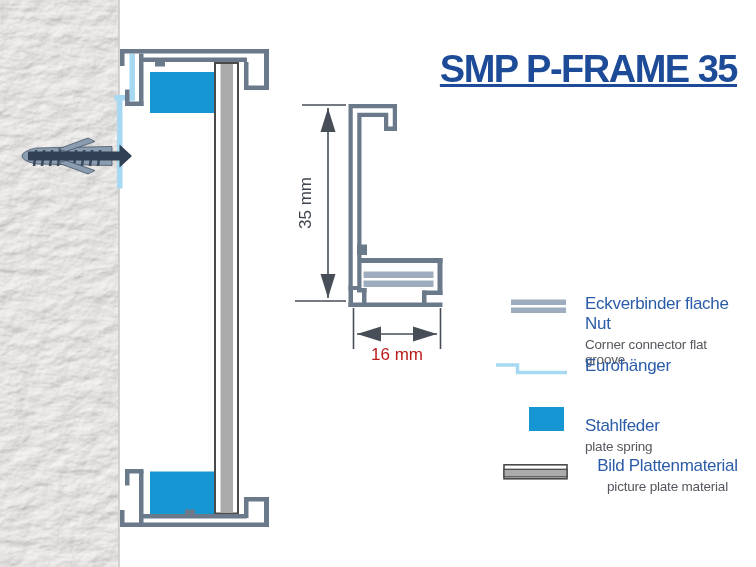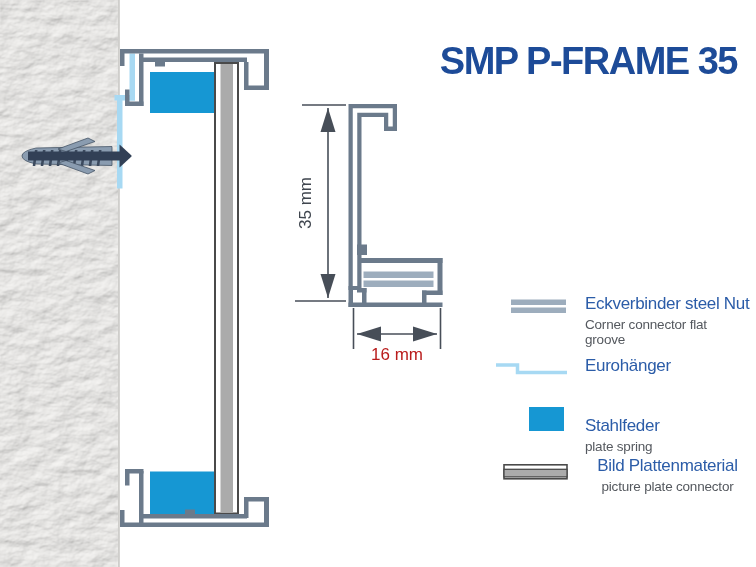--- a/index.html
+++ b/index.html
@@ -1,21 +1,21 @@
 <!DOCTYPE html>
 <html><head>
 <meta charset="utf-8">
 <style>
   html,body{margin:0;padding:0;background:#ffffff;}
   #stage{position:relative;width:756px;height:567px;overflow:hidden;background:#ffffff;
          font-family:"Liberation Sans", sans-serif;}
   #diagram{position:absolute;left:0;top:0;}
   .txt{position:absolute;line-height:1.05;}
-  #page-title{left:400px;top:42px;width:337px;text-align:right;
-              font-size:38px;font-weight:bold;color:#1d4b98;letter-spacing:-1.5px;}
+  #page-title{left:400px;top:50px;width:337px;text-align:right;
+              font-size:38px;font-weight:bold;color:#1d4b98;letter-spacing:-1.5px;text-decoration:underline;}
   #dim-h{left:266px;top:194px;width:80px;height:18px;text-align:center;
          font-size:17px;color:#3f454e;transform:rotate(-90deg);}
   #dim-w{left:355px;top:346px;width:84px;text-align:center;font-size:17px;color:#b91c1c;}
   .legend-item{position:absolute;left:585px;width:165px;}
   .legend-label{font-size:17px;color:#2b5ca8;letter-spacing:-0.3px;}
   .legend-sub{font-size:13.5px;color:#54585e;margin-top:3px;letter-spacing:-0.2px;}
   #li1{top:294px;} #li2{top:356px;} #li3{top:416px;} #li4{top:456px;text-align:center;}
 </style>
 </head>
 <body>
@@ -148,28 +148,28 @@
       <rect x="504" y="464.8" width="63" height="14" fill="#ffffff" stroke="#4a4a4a" stroke-width="1.6"></rect>
       <rect x="504" y="469.3" width="63" height="7.6" fill="#ababab" stroke="#4a4a4a" stroke-width="1.3"></rect>
     </g>
   </svg>
 
   <div id="page-title" class="txt">SMP P-FRAME 35</div>
   <div id="dim-h" class="txt">35 mm</div>
   <div id="dim-w" class="txt">16 mm</div>
 
   <div id="li1" class="legend-item">
-    <div class="legend-label">Eckverbinder steel Nut</div>
+    <div class="legend-label">Eckverbinder flache Nut</div>
     <div class="legend-sub">Corner connector flat groove</div>
   </div>
   <div id="li2" class="legend-item">
     <div class="legend-label">Eurohänger</div>
   </div>
   <div id="li3" class="legend-item">
     <div class="legend-label">Stahlfeder</div>
     <div class="legend-sub">plate spring</div>
   </div>
   <div id="li4" class="legend-item">
     <div class="legend-label">Bild Plattenmaterial</div>
-    <div class="legend-sub">picture plate connector</div>
+    <div class="legend-sub">picture plate material</div>
   </div>
 
 </div>
 
 </body></html>

